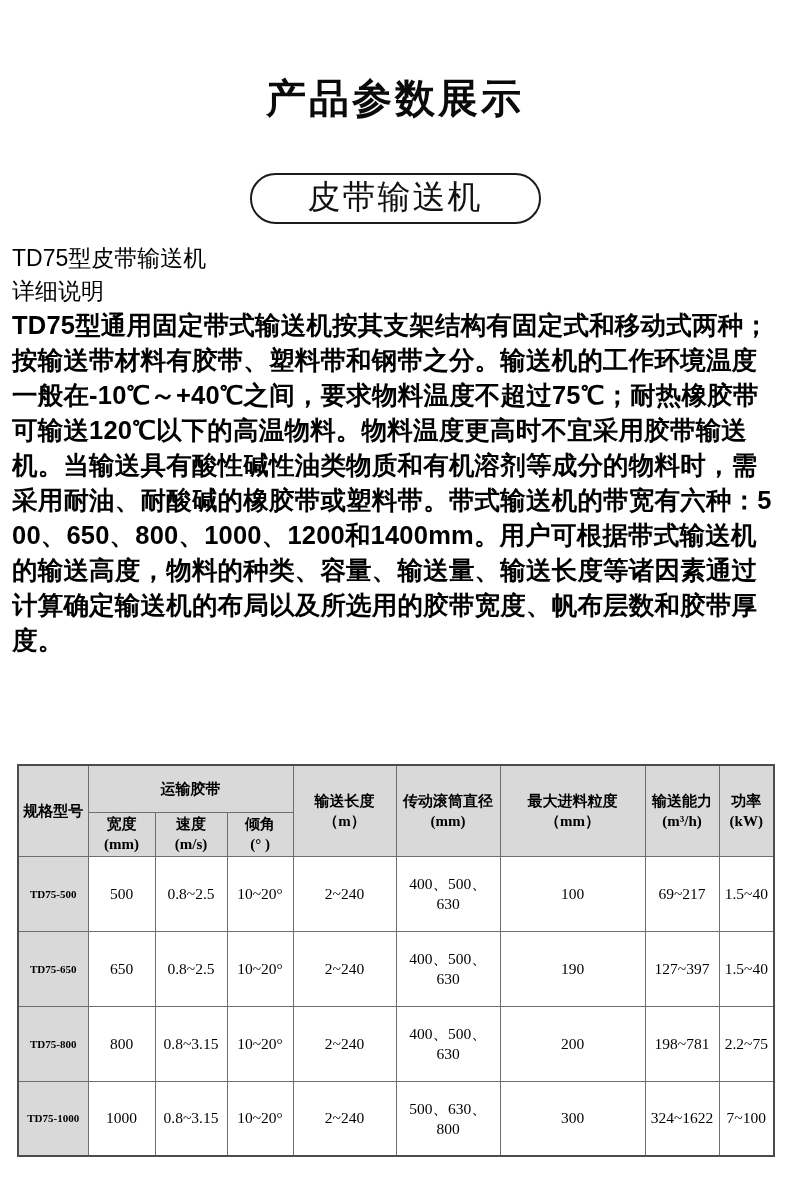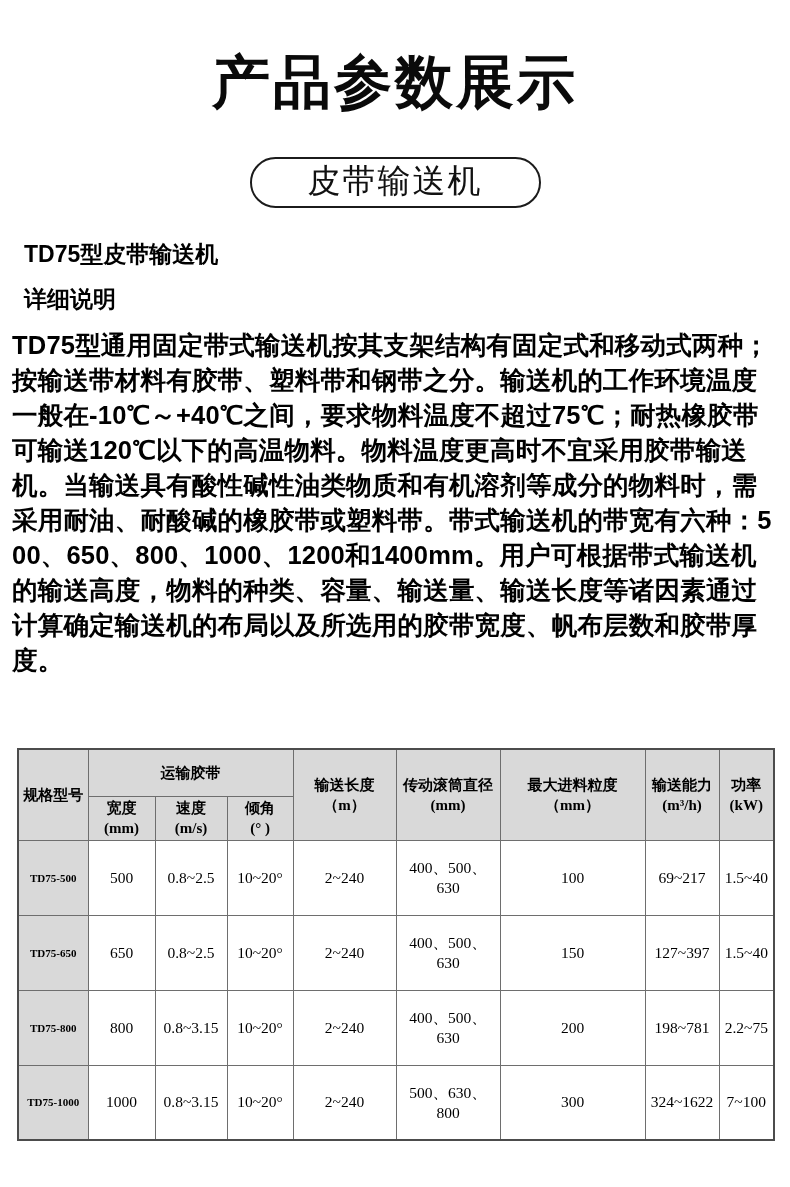--- a/index.html
+++ b/index.html
@@ -11,24 +11,24 @@
     position: relative;
     width: 790px;
     height: 1187px;
     background: #ffffff;
     overflow: hidden;
     font-family: "Liberation Sans", sans-serif;
     color: #000000;
   }
   
   .main-title {
-    margin: 0;
+    margin: 16px;
     padding-top: 44px;
     text-align: center;
-    font-size: 58px;
+    font-size: 40px;
     line-height: 76px;
     font-weight: 900;
     letter-spacing: 3px;
     color: #0a0a0a;
   }
   
   .badge {
     width: 291px;
     height: 51px;
     margin: 37px auto 0 auto;
@@ -42,23 +42,23 @@
     box-sizing: border-box;
   }
   
   .desc {
     margin: 18px 12px 0 12px;
     height: 513px;
     overflow: hidden;
   }
   .desc-h {
     font-size: 23px;
-    font-weight: bold;
+    font-weight: normal;
     line-height: 33px;
-    margin: 12px;
+    margin: 0;
   }
   .desc-p {
     font-size: 25.5px;
     font-weight: bold;
     line-height: 35px;
     margin: 0;
     white-space: pre-wrap;
     word-break: break-all;
     letter-spacing: 0.2px;
   }
@@ -174,21 +174,21 @@
           <td class="cell-val">69~217</td>
           <td class="cell-val">1.5~40</td>
         </tr>
         <tr class="data-row">
           <td class="cell-model">TD75-650</td>
           <td class="cell-val">650</td>
           <td class="cell-val">0.8~2.5</td>
           <td class="cell-val">10~20°</td>
           <td class="cell-val">2~240</td>
           <td class="cell-val">400、500、630</td>
-          <td class="cell-val">150</td>
+          <td class="cell-val">190</td>
           <td class="cell-val">127~397</td>
           <td class="cell-val">1.5~40</td>
         </tr>
         <tr class="data-row">
           <td class="cell-model">TD75-800</td>
           <td class="cell-val">800</td>
           <td class="cell-val">0.8~3.15</td>
           <td class="cell-val">10~20°</td>
           <td class="cell-val">2~240</td>
           <td class="cell-val">400、500、630</td>

